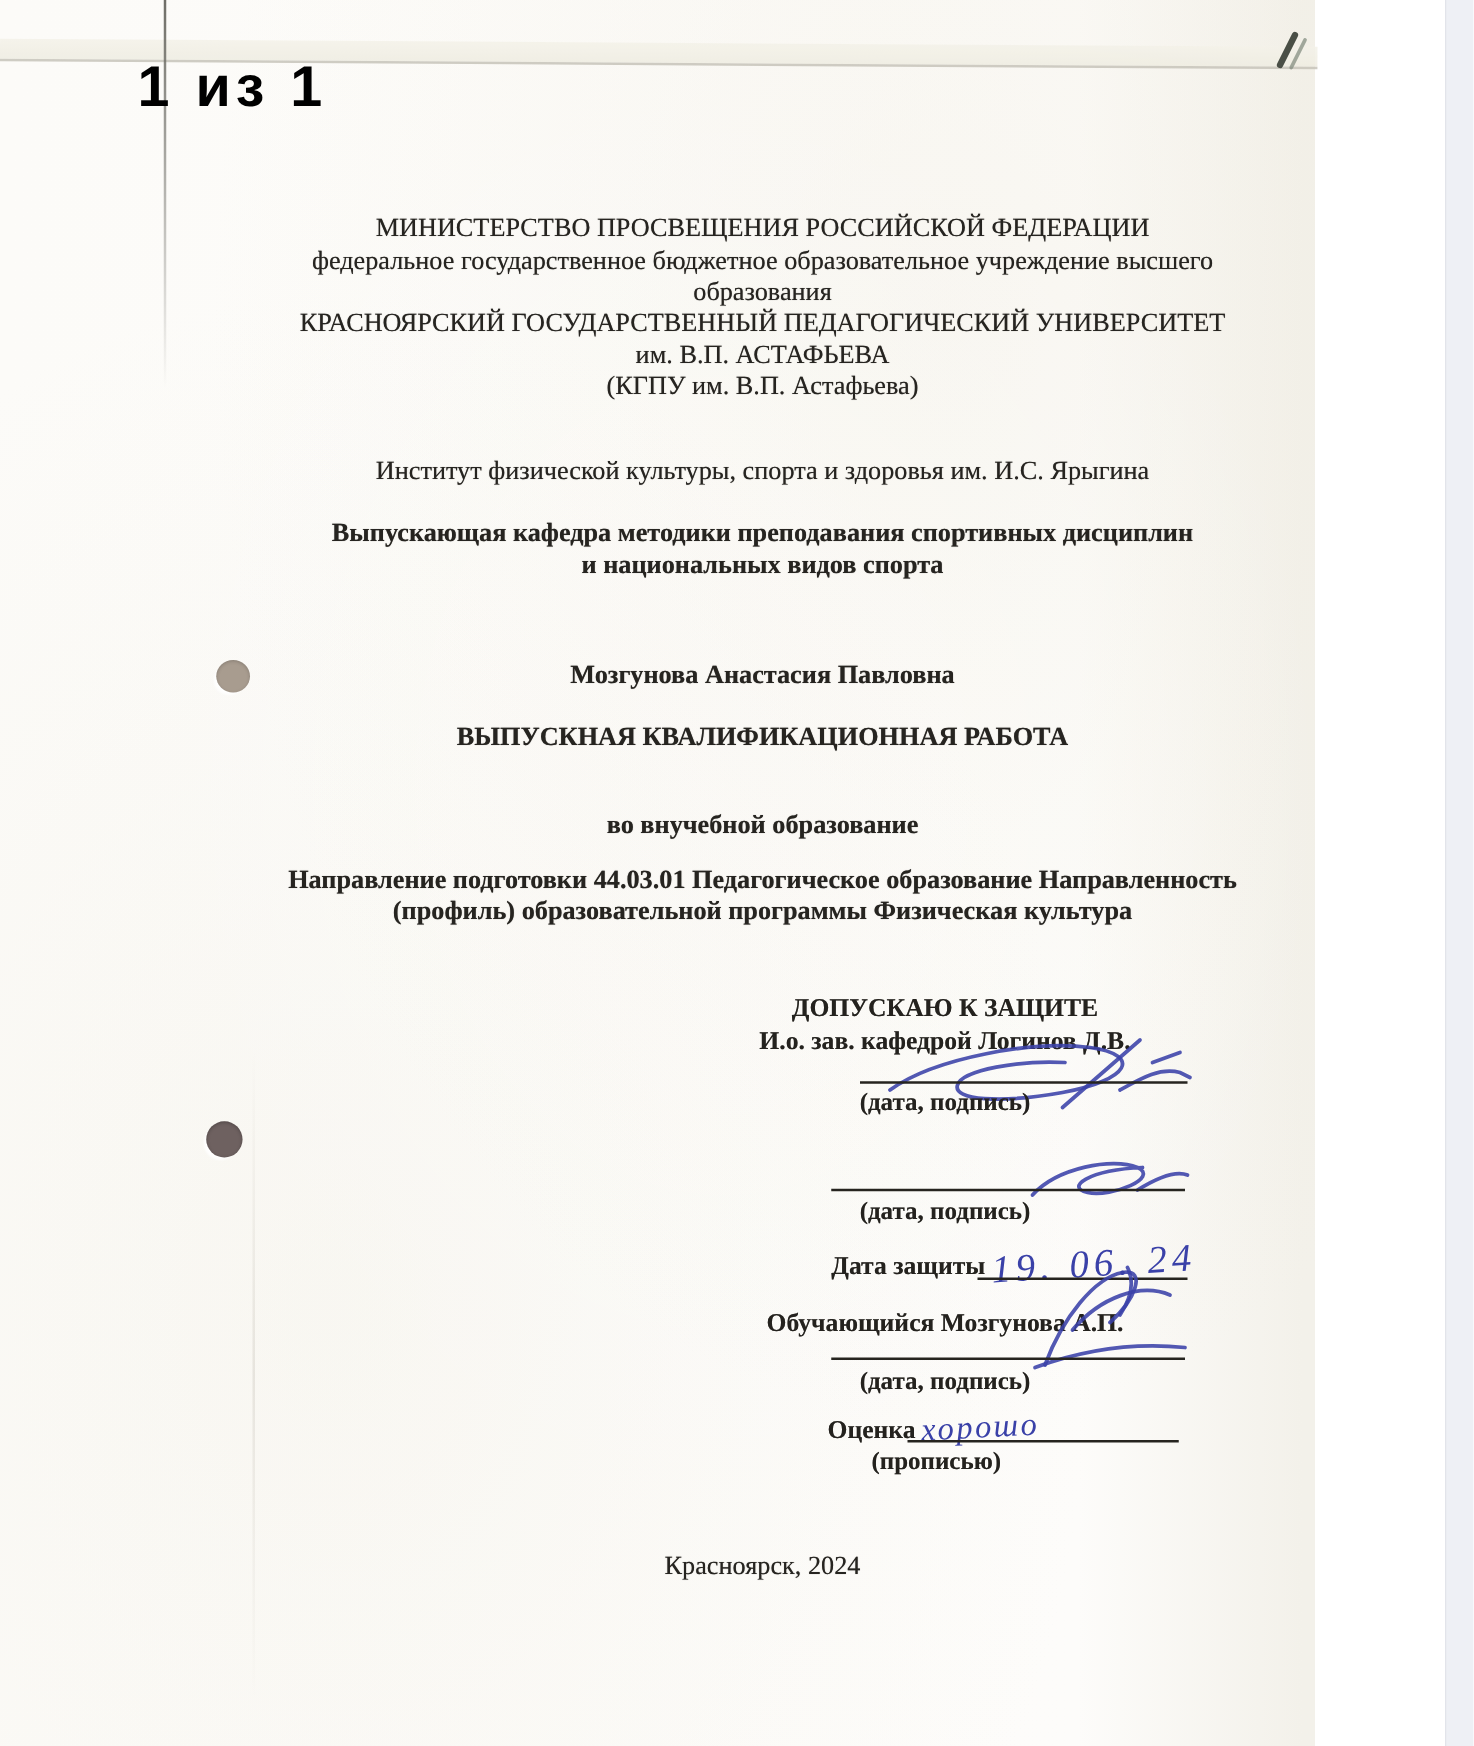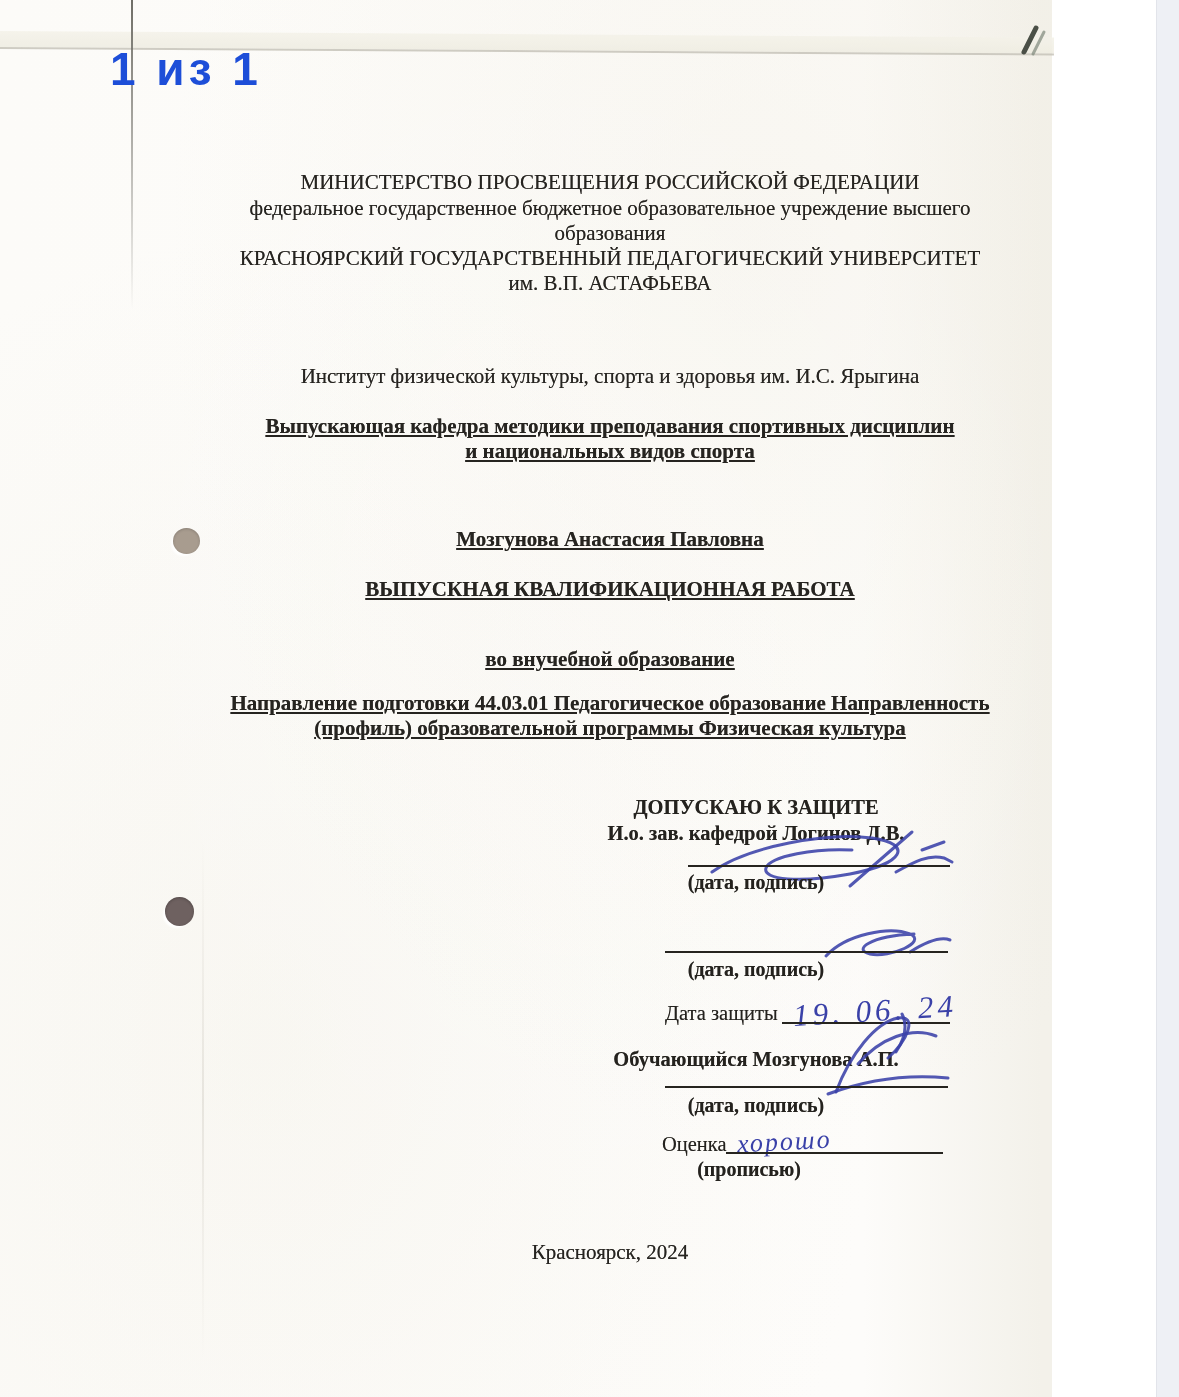--- a/index.html
+++ b/index.html
@@ -31,37 +31,37 @@
   .hole2{left:165px;top:897px;width:29px;height:29px;background:#6e6160;
     box-shadow:-3px 3px 2px -1px rgba(255,255,255,0.9), inset 0 1px 3px rgba(0,0,0,0.25);}
 
   
   .cline{position:absolute;left:150px;width:920px;text-align:center;
     font-size:21px;line-height:25px;color:#262420;
     text-shadow:0 0 .6px rgba(38,36,32,.65);white-space:nowrap;}
   .rline{position:absolute;left:560px;width:392px;text-align:center;
     font-size:20.5px;color:#24221e;font-weight:700;
     text-shadow:0 0 .4px rgba(36,34,30,.5);white-space:nowrap;}
-  .llabel{position:absolute;font-size:20.5px;font-weight:400;color:#24221e;
+  .llabel{position:absolute;font-size:20.5px;font-weight:700;color:#24221e;
     text-shadow:0 0 .4px rgba(36,34,30,.5);white-space:nowrap;}
-  .b{font-weight:700;text-decoration:underline;}
+  .b{font-weight:700;}
   .ul{position:absolute;height:0;border-bottom:2px solid #26241f;}
 
   
   .hw{position:absolute;font-family:"Liberation Serif","DejaVu Serif",serif;
     font-style:italic;color:#3a41a8;white-space:nowrap;}
   .hw-date{font-size:31px;letter-spacing:4px;transform:rotate(-3.5deg);}
   .hw-grade{font-size:26px;letter-spacing:2px;transform:rotate(-3deg);}
   .sig{position:absolute;}
   .sig path{fill:none;stroke:#3a41a8;stroke-width:3;stroke-linecap:round;opacity:.88;}
 
   
   .page-counter{position:absolute;left:110px;top:42px;
     font-family:"Liberation Sans","DejaVu Sans",sans-serif;
-    font-size:46px;font-weight:700;letter-spacing:4px;color:#1d4ed8;white-space:nowrap;}
+    font-size:46px;font-weight:700;letter-spacing:4px;color:#000000;white-space:nowrap;}
   .scroll-strip{position:absolute;right:0;top:0;width:22px;height:1397px;
     background:#eef0f5;border-left:1px solid #e2e4ea;}
 </style>
 </head>
 <body>
 
 <div class="stage">
 
   <div class="photo">
 
@@ -75,20 +75,21 @@
     </svg>
 
     <div class="hole hole1"></div>
     <div class="hole hole2"></div>
 
     <div class="cline" style="top:170px">МИНИСТЕРСТВО ПРОСВЕЩЕНИЯ РОССИЙСКОЙ ФЕДЕРАЦИИ</div>
     <div class="cline" style="top:196px">федеральное государственное бюджетное образовательное учреждение высшего</div>
     <div class="cline" style="top:221px">образования</div>
     <div class="cline" style="top:246px">КРАСНОЯРСКИЙ ГОСУДАРСТВЕННЫЙ ПЕДАГОГИЧЕСКИЙ УНИВЕРСИТЕТ</div>
     <div class="cline" style="top:271px">им. В.П. АСТАФЬЕВА</div>
+    <div class="cline" style="top:296px">(КГПУ им. В.П. Астафьева)</div>
 
     <div class="cline" style="top:364px">Институт физической культуры, спорта и здоровья им. И.С. Ярыгина</div>
     <div class="cline b" style="top:414px">Выпускающая кафедра методики преподавания спортивных дисциплин</div>
     <div class="cline b" style="top:439px">и национальных видов спорта</div>
 
     <div class="cline b" style="top:527px">Мозгунова Анастасия Павловна</div>
     <div class="cline b" style="top:577px">ВЫПУСКНАЯ КВАЛИФИКАЦИОННАЯ РАБОТА</div>
     <div class="cline b" style="top:647px">во внучебной образование</div>
 
     <div class="cline b" style="top:691px">Направление подготовки 44.03.01 Педагогическое образование Направленность</div>

